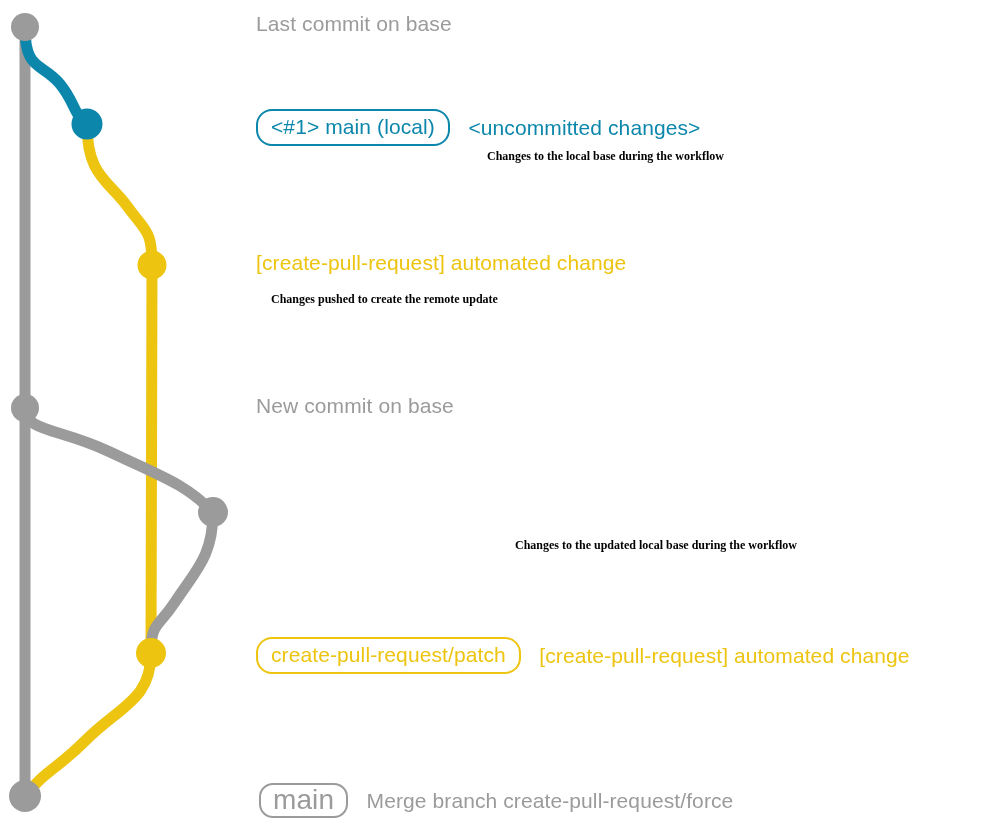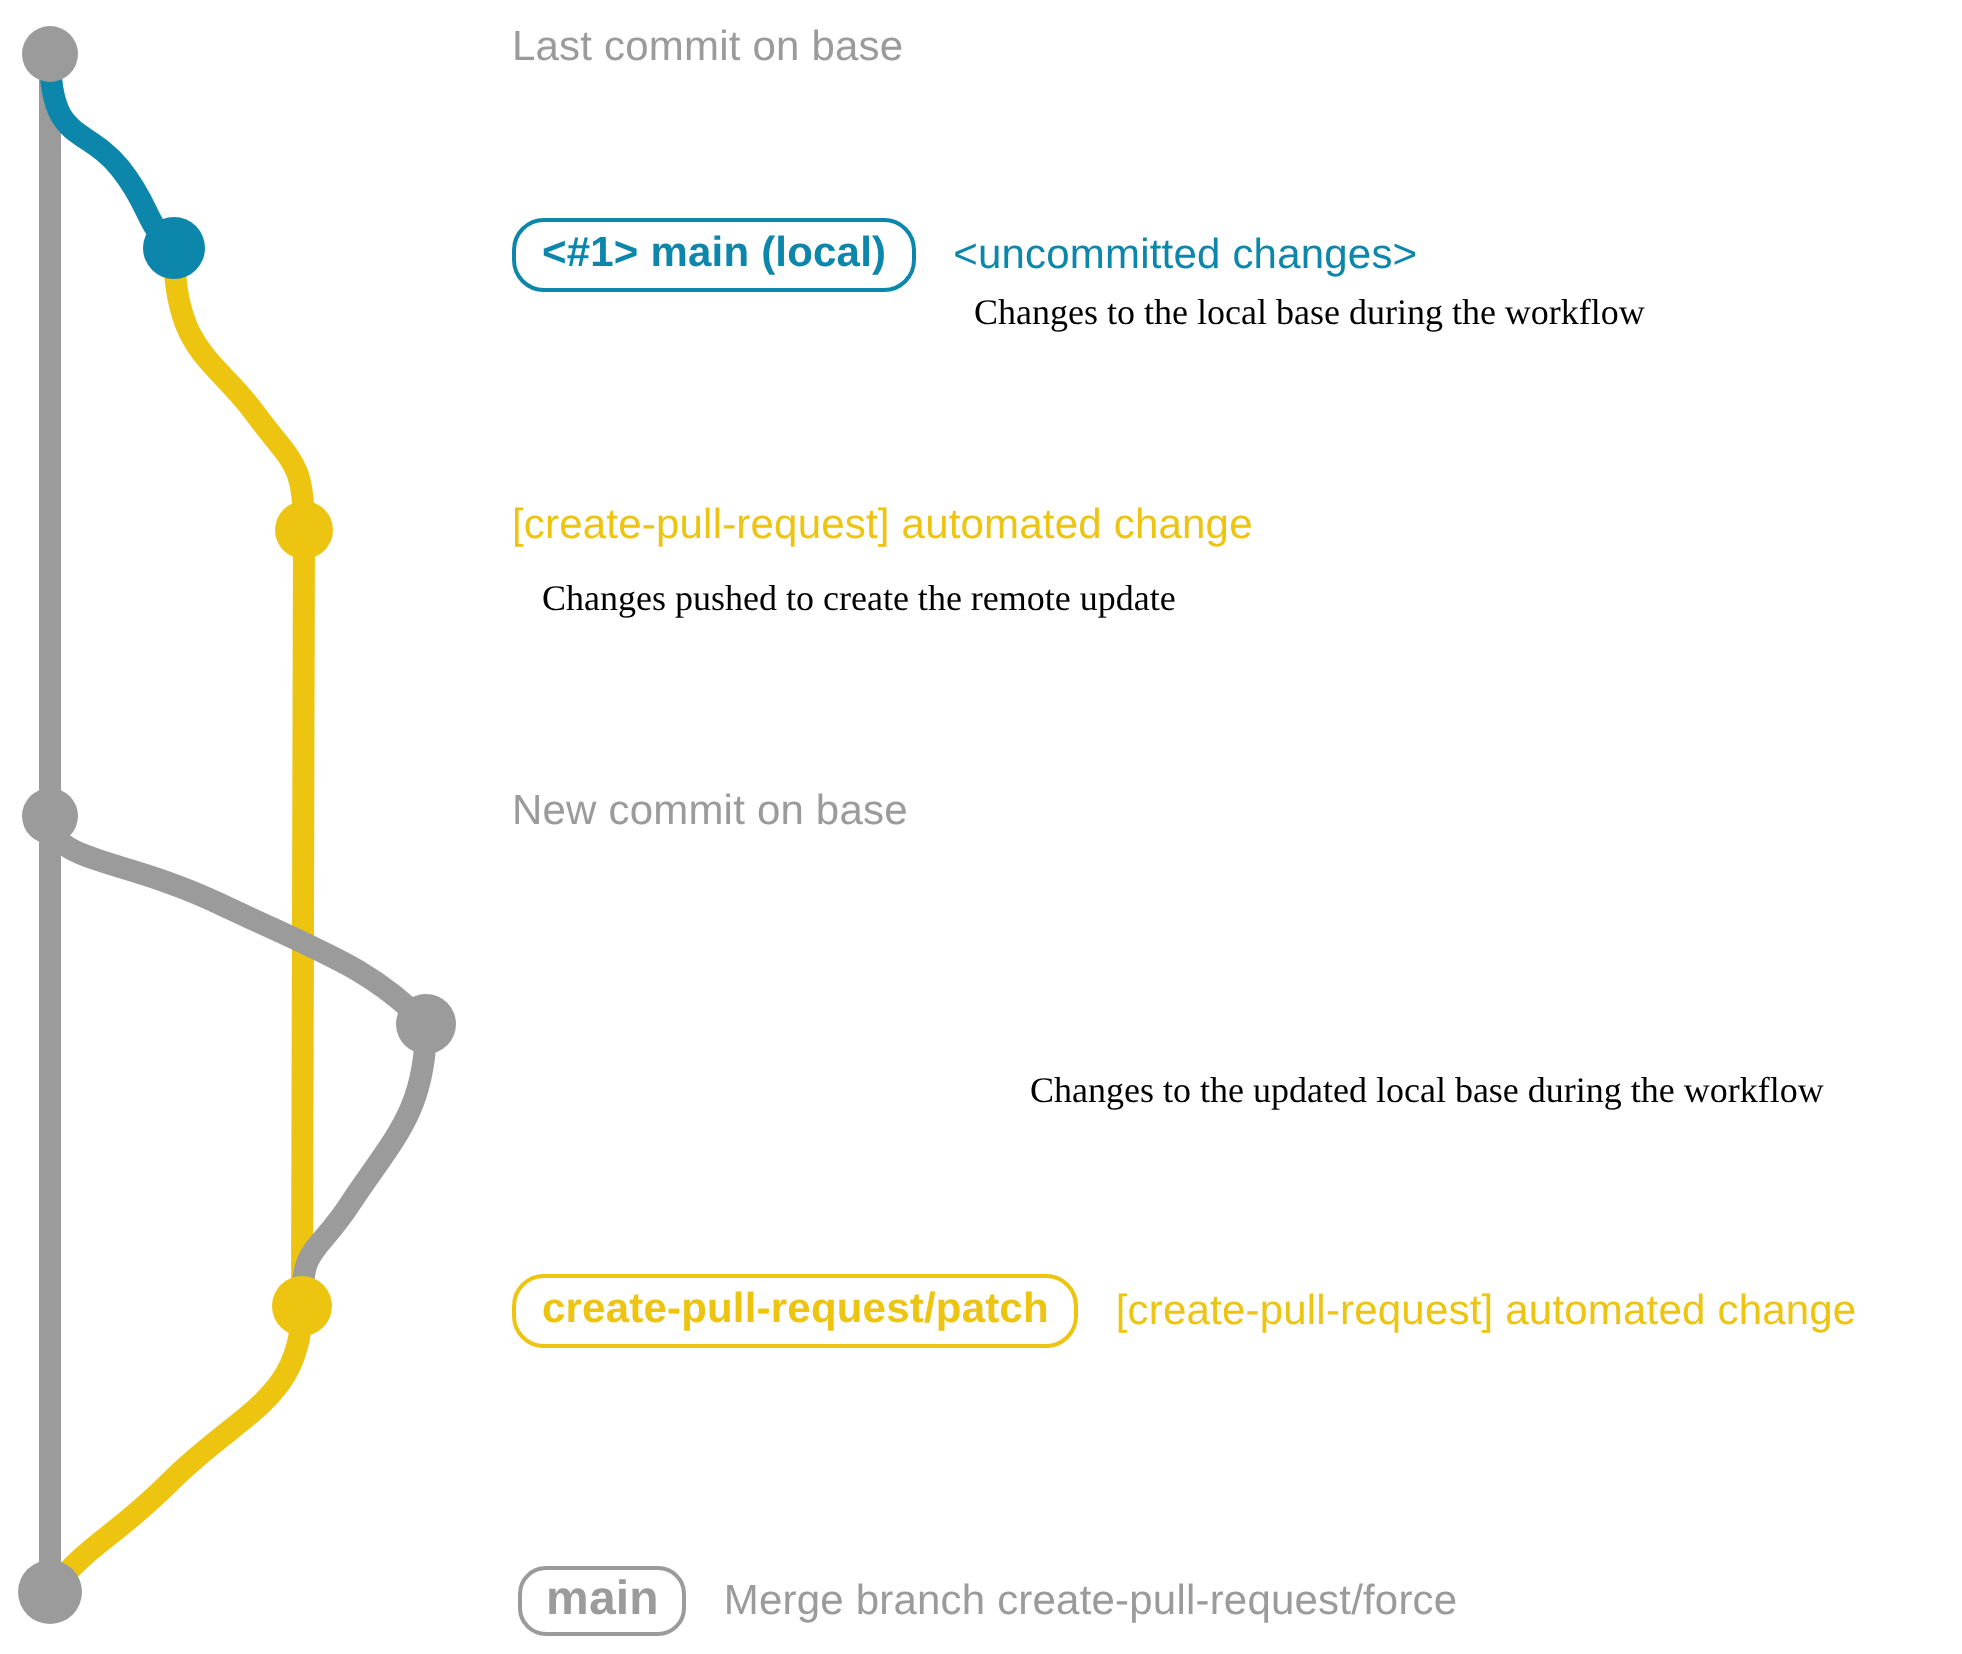--- a/index.html
+++ b/index.html
@@ -21,43 +21,43 @@
   .pill{
     display:inline-block;
     vertical-align:middle;
     border:2px solid currentColor;
     border-radius:16px;
     padding:4px 13px 5px 13px;
     font-size:21px;
     line-height:24px;
     letter-spacing:0.1px;
     box-sizing:border-box;
-    font-weight:bold;
   }
-  .pill.small{font-size:24px;padding:3px 12px 4px 12px;border-radius:14px;}
+  .pill.small{font-size:28px;padding:3px 12px 4px 12px;border-radius:14px;}
 
   
   .subject{
     display:inline-block;
     vertical-align:middle;
     font-size:21px;
     line-height:24px;
     letter-spacing:0.1px;
     margin-left:14px;
   }
   .subject.nopill{margin-left:0;}
 
   
   .desc{
     position:absolute;
     font-family:"Liberation Serif", serif;
-    font-size:18px;
+    font-size:12px;
     line-height:20px;
     color:#000000;
     white-space:nowrap;
+    font-weight:bold;
   }
 
   
   .c-gray{color:#9b9b9b;}
   .c-teal{color:#0c87ab;}
   .c-yellow{color:#edc410;}
 </style>
 </head>
 <body>
 

